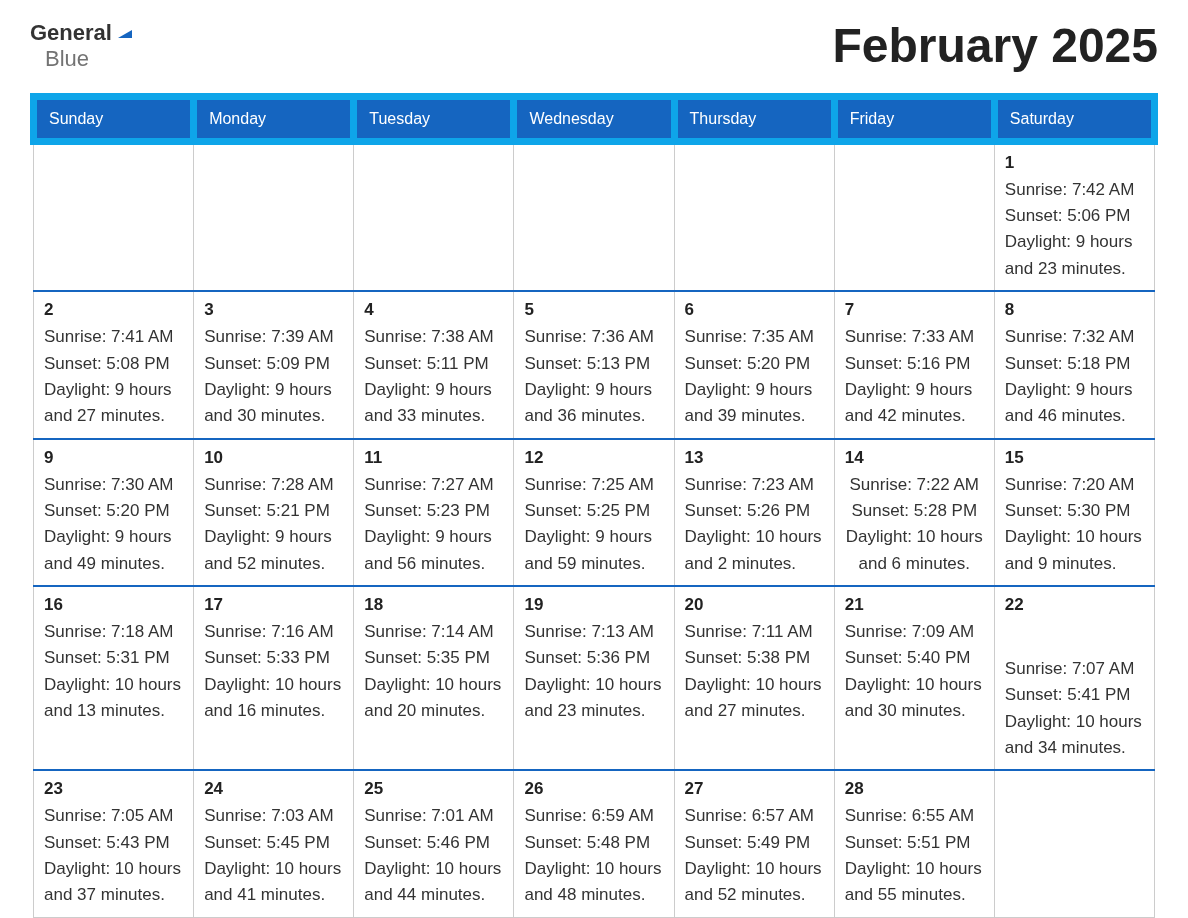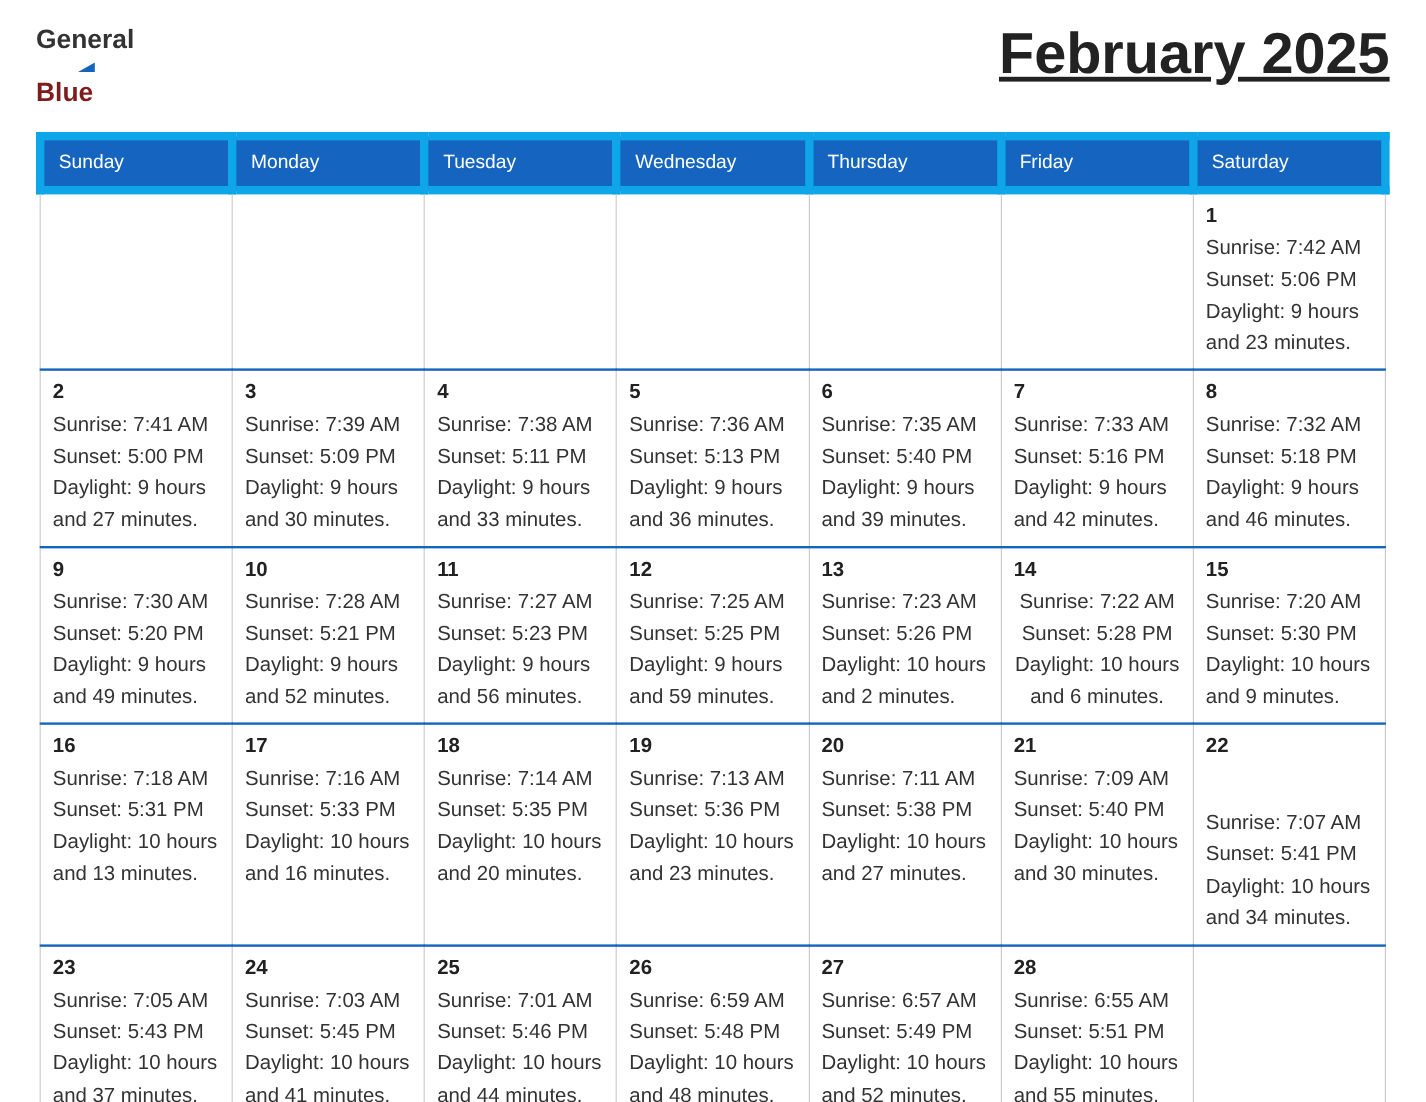--- a/index.html
+++ b/index.html
@@ -16,32 +16,32 @@
       align-items: flex-start;
       margin-bottom: 20px;
     }
     .logo-text-general {
       font-size: 22px;
       font-weight: bold;
       color: #333;
     }
     .logo-text-blue {
       font-size: 22px;
-      font-weight: bold;
-      color: #7f1d1d;
+      font-weight: normal;
+      color: #737373;
+      margin-left: 15px;
     }
     .title-block {
       text-align: right;
     }
     .month-title {
       font-size: 48px;
       font-weight: bold;
       color: #222;
       line-height: 1.1;
-      text-decoration: underline;
     }
     .location-subtitle {
       font-size: 20px;
       color: #444;
       margin-top: 4px;
     }
     .calendar {
       width: 100%;
       border-collapse: collapse;
       table-layout: fixed;
@@ -83,21 +83,20 @@
       background: #f9f9f9;
     }
     .logo-wrapper {
       display: flex;
       flex-direction: column;
       align-items: flex-start;
     }
     .logo-line1 {
       display: flex;
       align-items: center;
-      flex-direction: column;
     }
   </style>
 </head>
 <body>
 
 <div class="header">
   <div class="logo-wrapper">
     <div class="logo-line1">
       <span class="logo-text-general">General</span>
       <svg width="22" height="22" viewBox="0 0 22 22" style="margin-left:2px;margin-top:-4px;">
@@ -138,21 +137,21 @@
           <div class="day-info" style="white-space: pre-line;">Sunrise: 7:42 AM
 Sunset: 5:06 PM
 Daylight: 9 hours
 and 23 minutes.</div>
         </td>
       </tr>
       <tr>
         <td>
           <div class="day-number">2</div>
           <div class="day-info" style="white-space: pre-line;">Sunrise: 7:41 AM
-Sunset: 5:00 PM
+Sunset: 5:08 PM
 Daylight: 9 hours
 and 27 minutes.</div>
         </td>
         <td>
           <div class="day-number">3</div>
           <div class="day-info" style="white-space: pre-line;">Sunrise: 7:39 AM
 Sunset: 5:09 PM
 Daylight: 9 hours
 and 30 minutes.</div>
         </td>
@@ -166,21 +165,21 @@
         <td>
           <div class="day-number">5</div>
           <div class="day-info" style="white-space: pre-line;">Sunrise: 7:36 AM
 Sunset: 5:13 PM
 Daylight: 9 hours
 and 36 minutes.</div>
         </td>
         <td>
           <div class="day-number">6</div>
           <div class="day-info" style="white-space: pre-line;">Sunrise: 7:35 AM
-Sunset: 5:40 PM
+Sunset: 5:20 PM
 Daylight: 9 hours
 and 39 minutes.</div>
         </td>
         <td>
           <div class="day-number">7</div>
           <div class="day-info" style="white-space: pre-line;">Sunrise: 7:33 AM
 Sunset: 5:16 PM
 Daylight: 9 hours
 and 42 minutes.</div>
         </td>

